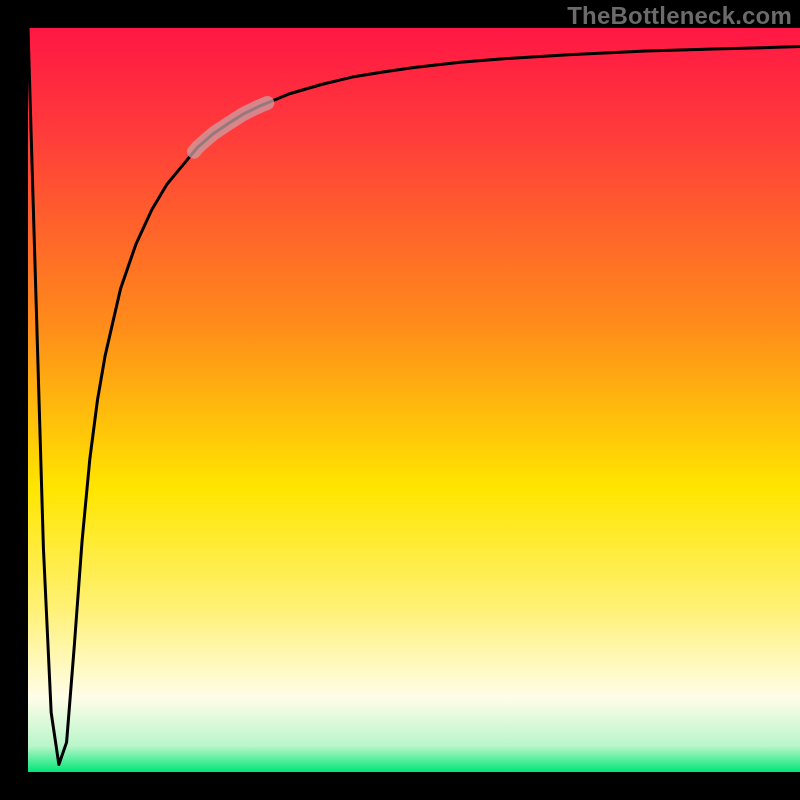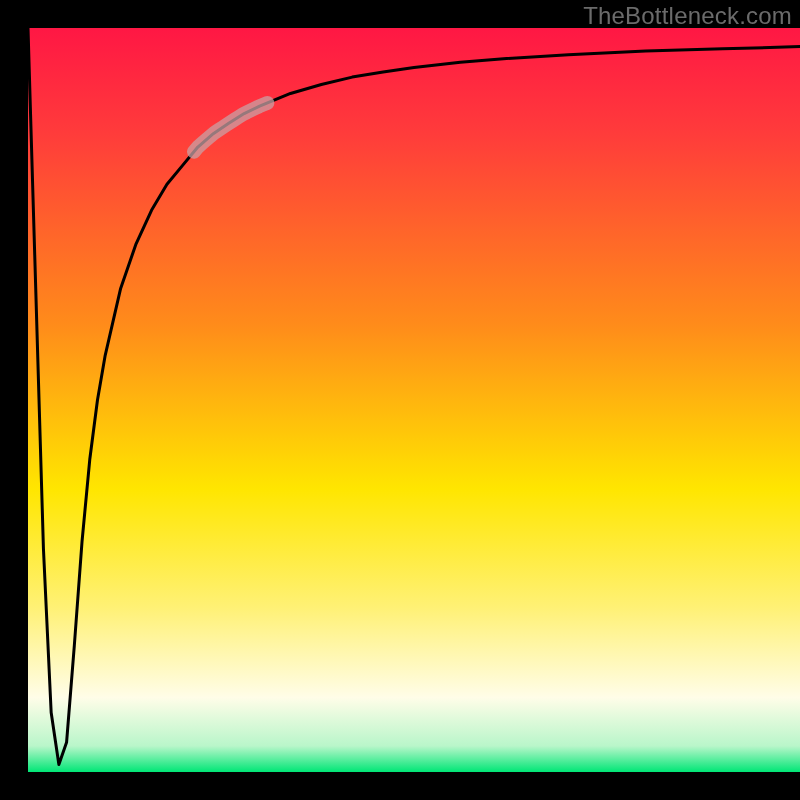--- a/index.html
+++ b/index.html
@@ -17,21 +17,21 @@
     height: 800px;
   }
   svg {
     display: block;
   }
   .watermark {
     position: absolute;
     top: 2px;
     right: 8px;
     font-size: 24px;
-    font-weight: 400;
+    font-weight: 700;
     color: #6b6b6b;
     letter-spacing: 0.2px;
     user-select: none;
   }
 </style>
 </head>
 <body>
 
 <div class="stage">
   <svg id="chart-svg" width="800" height="800" viewBox="0 0 800 800">

